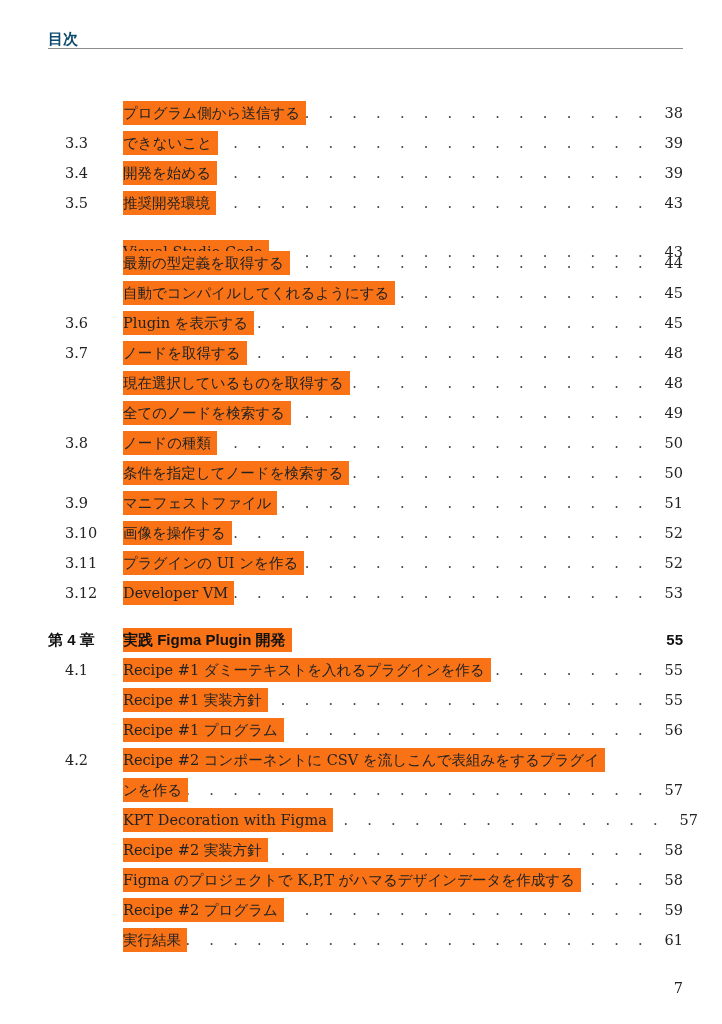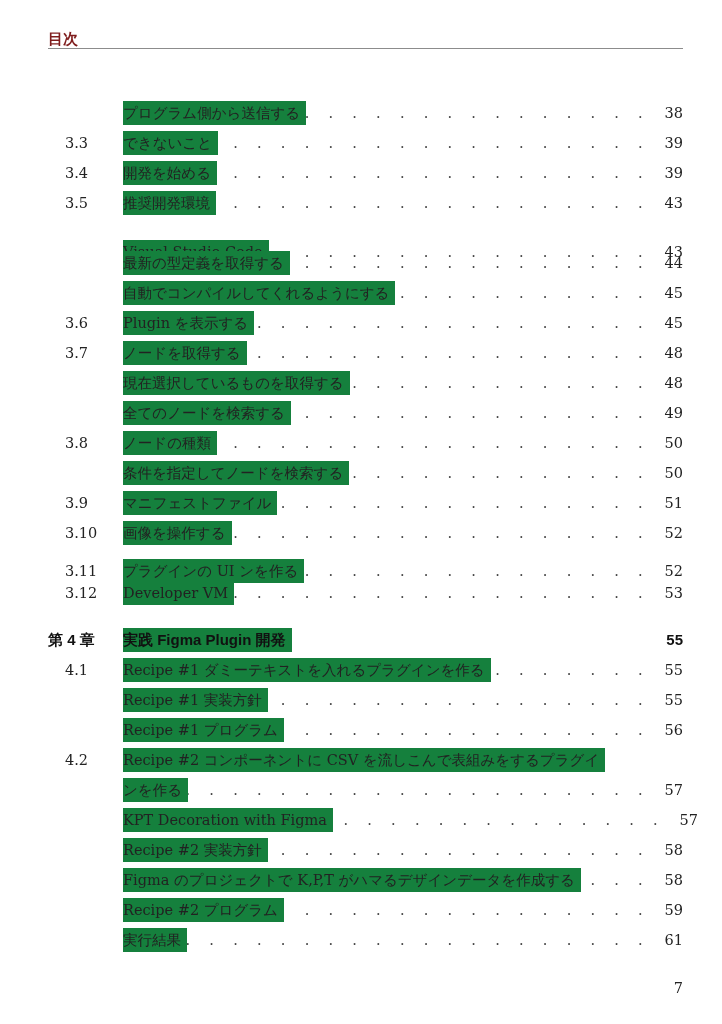--- a/index.html
+++ b/index.html
@@ -4,34 +4,34 @@
 <style>
   html, body { margin: 0; padding: 0; background: #ffffff; }
   body { width: 722px; height: 1024px; position: relative; overflow: hidden; color: #1a1a1a; }
   .header {
     position: absolute; left: 48px; top: 30px; width: 635px; height: 18px;
     border-bottom: 1.5px solid #8c8c8c;
   }
   .header-title {
     position: absolute; left: 0; top: 0;
     font-family: "DejaVu Sans", sans-serif; font-weight: bold; font-size: 15px; line-height: 18px;
-    color: #7f1d1d;
+    color: #0c4a6e;
   }
   .toc { position: absolute; left: 0; top: 0; width: 722px; }
   .row {
     position: absolute; left: 0; width: 722px; height: 24px;
     font-family: "DejaVu Serif", "Liberation Serif", serif; font-size: 14.5px; line-height: 24px;
     color: #222;
   }
   .num { position: absolute; left: 65px; top: 0; white-space: nowrap; }
   .title-wrap {
     position: absolute; left: 123px; right: 72px; top: 0; height: 24px;
     display: flex; align-items: baseline; overflow: hidden;
   }
-  .title { white-space: nowrap; padding-right: 6px; background: #15803d; }
+  .title { white-space: nowrap; padding-right: 6px; background: #f97316; }
   .leader {
     flex: 1; overflow: hidden; white-space: nowrap; color: #444;
     letter-spacing: 7.3px; text-align: right; direction: rtl;
   }
   .page { position: absolute; right: 39px; top: 0; white-space: nowrap; text-align: right; }
   .row.chapter {
     font-family: "Liberation Sans", "DejaVu Sans", sans-serif; font-weight: bold; font-size: 15px; color: #111;
   }
   .row.chapter .num { left: 48px; }
   .footer-page {
@@ -160,21 +160,21 @@
       <span class="page">51</span>
     </div>
     <div class="row" style="top: 521px;">
       <span class="num">3.10</span>
       <span class="title-wrap">
         <span class="title">画像を操作する</span>
         <span class="leader">. . . . . . . . . . . . . . . . . . . . . . . . . . . . . . . . . . . . . . . . . . . . . . . . . . . . . . . . . . . . . . . . . . .</span>
       </span>
       <span class="page">52</span>
     </div>
-    <div class="row" style="top: 551px; margin-top: 8px;">
+    <div class="row" style="top: 551px;">
       <span class="num">3.11</span>
       <span class="title-wrap">
         <span class="title">プラグインの UI ンを作る</span>
         <span class="leader">. . . . . . . . . . . . . . . . . . . . . . . . . . . . . . . . . . . . . . . . . . . . . . . . . . . . . . . . . . . . . . . . . . .</span>
       </span>
       <span class="page">52</span>
     </div>
     <div class="row" style="top: 581px;">
       <span class="num">3.12</span>
       <span class="title-wrap">

